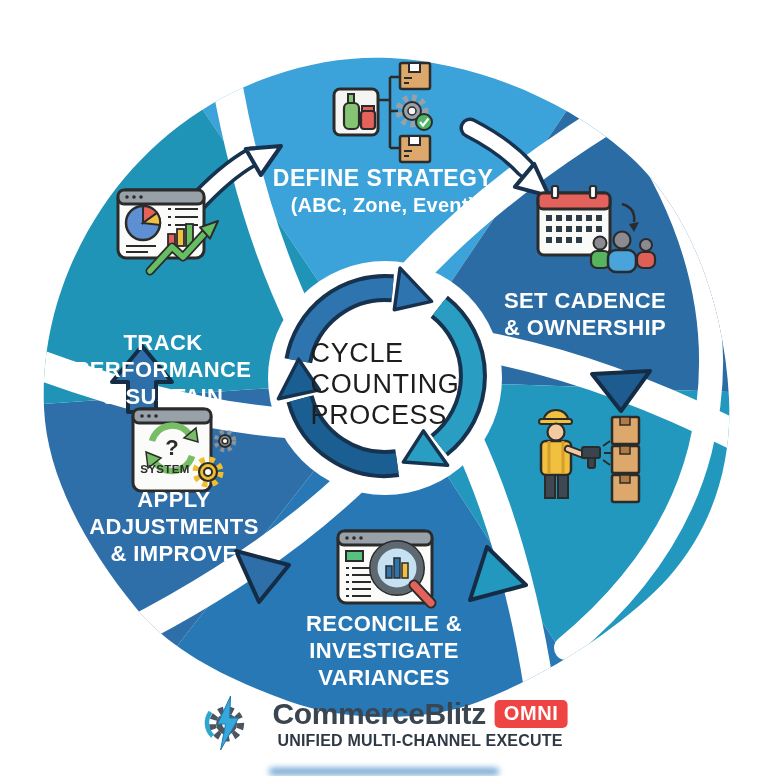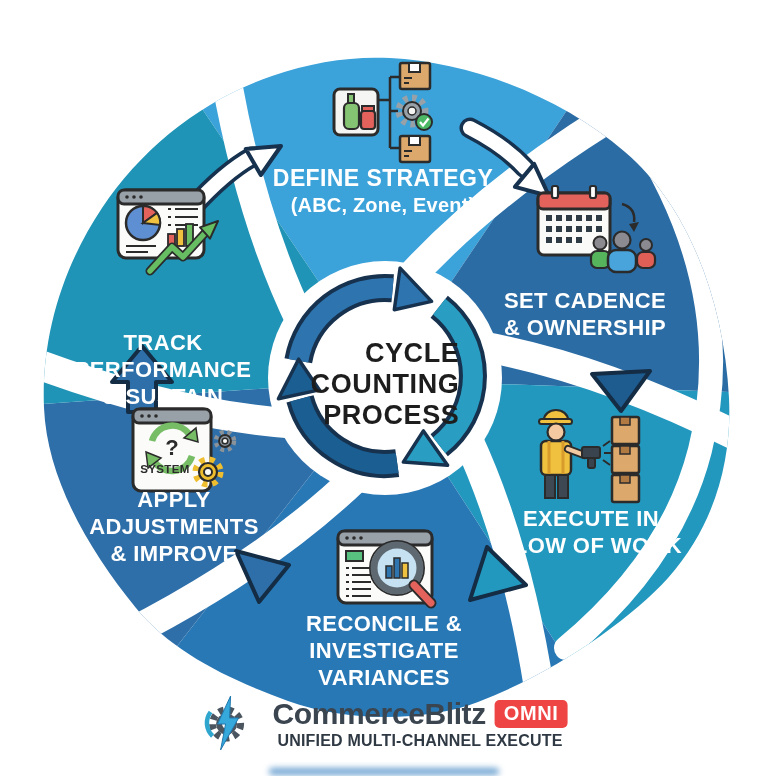--- a/index.html
+++ b/index.html
@@ -4,22 +4,22 @@
 <style>
   html,body{margin:0;padding:0;background:#fff;}
   .stage{position:relative;width:768px;height:776px;overflow:hidden;background:#fff;
          font-family:"Liberation Sans",sans-serif;}
   .stage svg.main{position:absolute;left:0;top:0;}
   .label{position:absolute;transform:translateX(-50%);text-align:center;color:#fff;
          font-weight:700;letter-spacing:.4px;white-space:nowrap;}
   .label .ln{display:block;font-size:22px;line-height:27px;}
   .label .ln.big{font-size:23px;}
   .label .ln.sub{font-size:20px;letter-spacing:.2px;}
-  .center-title{position:absolute;transform:translateX(-50%);text-align:right;
-         color:#1d1d1d;font-weight:700;letter-spacing:.6px;white-space:nowrap;}
+  .center-title{position:absolute;transform:translateX(-50%);text-align:left;
+         color:#1d1d1d;font-weight:400;letter-spacing:.6px;white-space:nowrap;}
   .center-title .ln{display:block;font-size:27px;line-height:31px;}
   .icon-text{position:absolute;transform:translate(-50%,-50%);color:#2b2b2b;
          font-weight:700;}
   .sys-text{font-size:11.5px;letter-spacing:.4px;text-align:right;}
   .q-text{font-size:22px;}
   .footer{position:absolute;left:50%;top:694px;transform:translateX(-50%);
          display:flex;align-items:center;gap:18px;}
   .footer .txt{display:flex;flex-direction:column;align-items:center;}
   .brand-row{display:flex;align-items:center;}
   .brand{font-size:30px;font-weight:700;letter-spacing:-.4px;color:#3A4550;}
@@ -235,24 +235,20 @@
 </svg>
 
 <div class="label" style="left:383px;top:165px;">
   <span class="ln big">DEFINE STRATEGY</span>
   <span class="ln sub">(ABC, Zone, Event)</span>
 </div>
 <div class="label" style="left:585px;top:287px;">
   <span class="ln">SET CADENCE</span>
   <span class="ln">&amp; OWNERSHIP</span>
 </div>
-<div class="label" style="left:591px;top:505px;">
-  <span class="ln">EXECUTE IN</span>
-  <span class="ln">FLOW OF WORK</span>
-</div>
 <div class="label" style="left:384px;top:610px;">
   <span class="ln">RECONCILE &amp;</span>
   <span class="ln">INVESTIGATE</span>
   <span class="ln">VARIANCES</span>
 </div>
 <div class="label" style="left:174px;top:486px;">
   <span class="ln">APPLY</span>
   <span class="ln">ADJUSTMENTS</span>
   <span class="ln">&amp; IMPROVE</span>
 </div>

